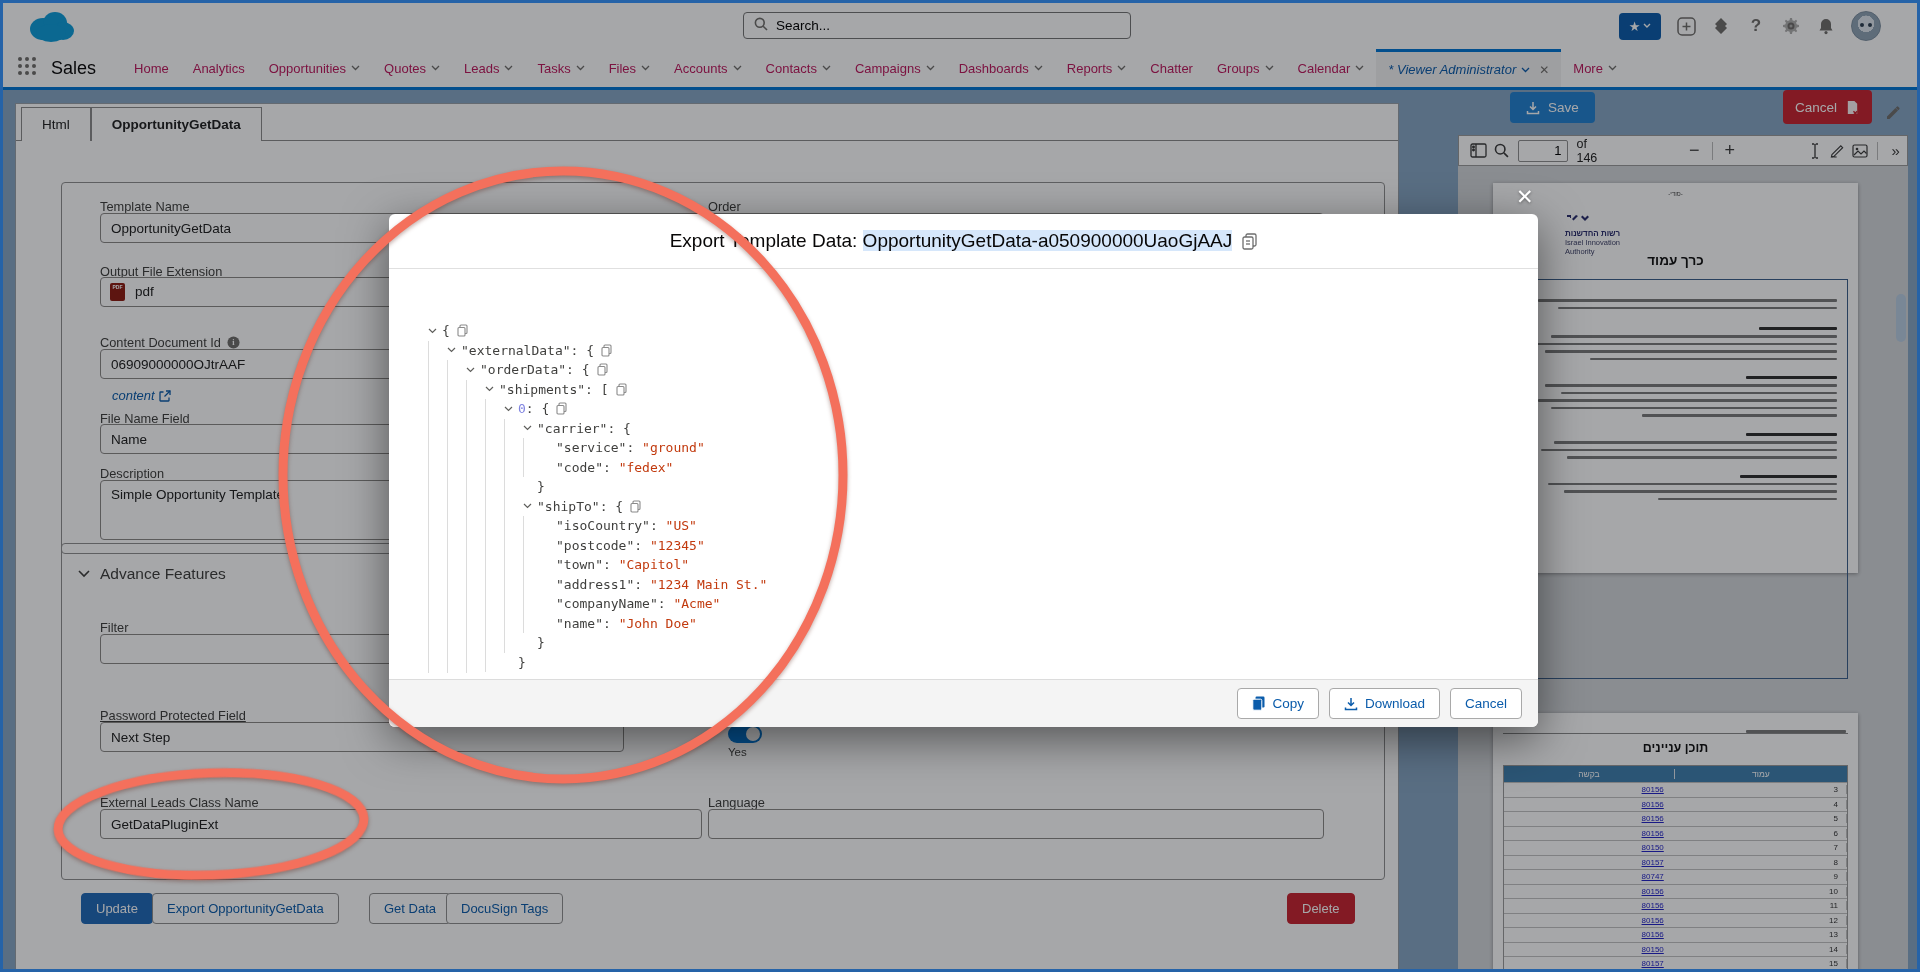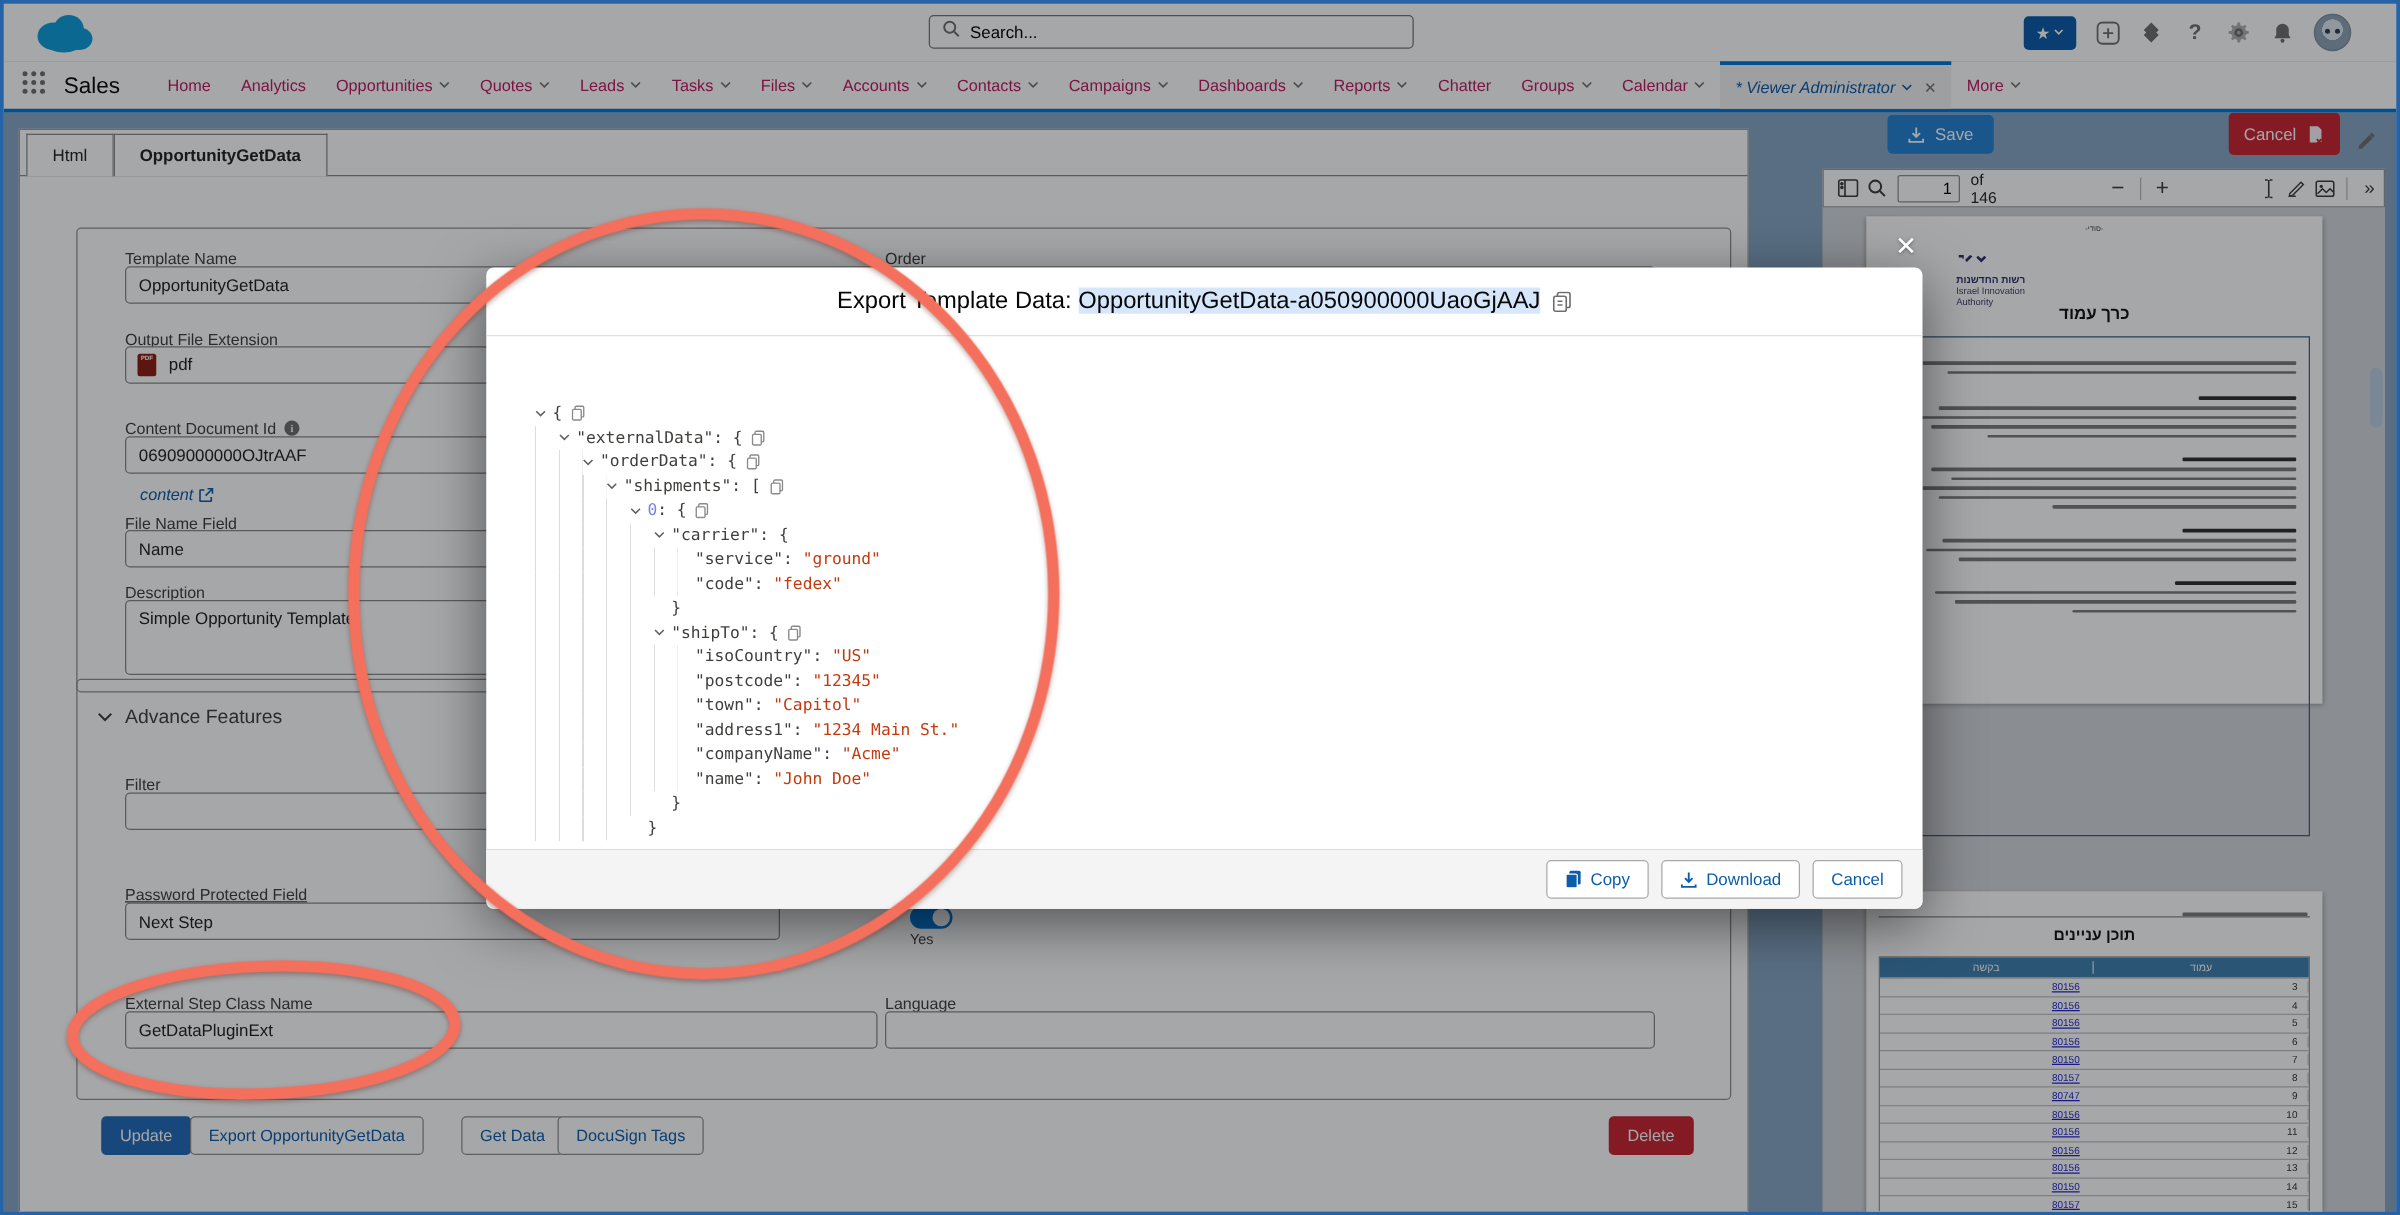--- a/index.html
+++ b/index.html
@@ -64,21 +64,21 @@
          font-size:13.5px;display:flex;align-items:center;gap:8px;padding:0 12px;}
   .vtoolbar{position:absolute;left:8px;top:45px;width:450px;height:31px;background:#fff;border:1px solid #9a9a9a;
             box-sizing:border-box;display:flex;align-items:center;color:#3a3a3a;}
   .vtb{display:flex;align-items:center;justify-content:center;width:26px;height:26px;}
   .pagebox{width:50px;height:22px;border:1px solid #8f8f8f;border-radius:2px;font-size:13px;text-align:right;
            padding:0 6px;box-sizing:border-box;font-family:"Liberation Sans",sans-serif;}
   .oftext{font-size:12.5px;margin-left:8px;color:#222;}
   .vsep{width:1px;height:18px;background:#bbb;margin:0 6px;}
   .pdfarea{position:absolute;left:8px;top:76px;width:450px;height:806px;background:#d4d7da;overflow:hidden;}
   .pdfpage{position:absolute;left:35px;width:365px;background:#fff;box-shadow:0 1px 4px rgba(0,0,0,.35);}
-  .page1{top:7px;height:390px;}
+  .page1{top:17px;height:390px;}
   .page2{top:547px;height:330px;}
   .docsmall{position:absolute;font-size:6px;color:#444;}
   .logoblock{position:absolute;left:72px;top:28px;color:#2b2e6e;}
   .logoblock .he{font-size:8px;font-weight:bold;}
   .logoblock .en{font-size:7.5px;color:#3c3f66;}
   .doctitle{position:absolute;width:100%;text-align:center;font-weight:bold;color:#111;}
   .docbox{position:absolute;left:8px;top:96px;width:347px;height:400px;border:1px solid #3a5f8a;box-sizing:border-box;
           padding:14px 10px;direction:rtl;}
   .skl{height:2.5px;background:#7a7a7a;margin:5px 0;border-radius:1px;}
   .skl.b{height:3.2px;background:#2e2e2e;}
@@ -351,21 +351,21 @@
 
     <div class="flabel" style="left:84px;top:516px;">Filter</div>
     <input class="finput" style="left: 84px; top: 530px; width: 524px;" value="">
 
     <div class="flabel" style="left:84px;top:604px;text-decoration:underline;">Password Protected Field</div>
     <input class="finput" style="left: 84px; top: 618px; width: 524px;" value="Next Step">
 
     <div class="toggle" style="left:712px;top:621px;"></div>
     <div class="togglelbl" style="left:712px;top:642px;">Yes</div>
 
-    <div class="flabel" style="left:84px;top:691px;">External Step Class Name</div>
+    <div class="flabel" style="left:84px;top:691px;">External Leads Class Name</div>
     <input class="finput" style="left: 84px; top: 705px; width: 602px;" value="GetDataPluginExt">
 
     <div class="flabel" style="left:692px;top:691px;">Language</div>
     <input class="finput" style="left: 692px; top: 705px; width: 616px;" value="">
 
     <button class="btn brand" style="left:65px;top:789px;">Update</button>
     <button class="btn" style="left:136px;top:789px;">Export OpportunityGetData</button>
     <button class="btn" style="left:353px;top:789px;">Get Data</button>
     <button class="btn" style="left:430px;top:789px;">DocuSign Tags</button>
     <button class="btn destructive" style="left:1271px;top:789px;">Delete</button>

